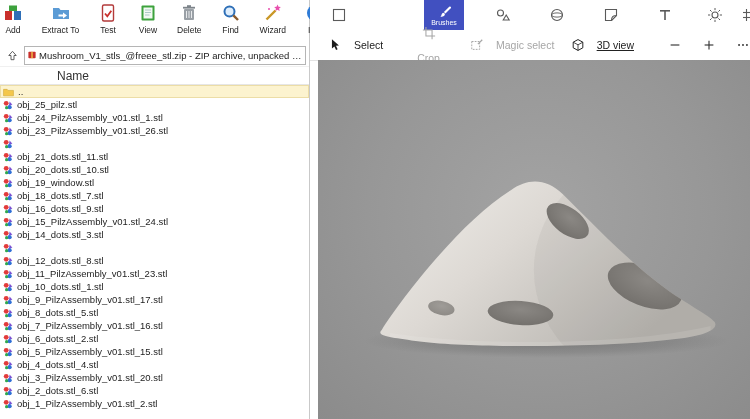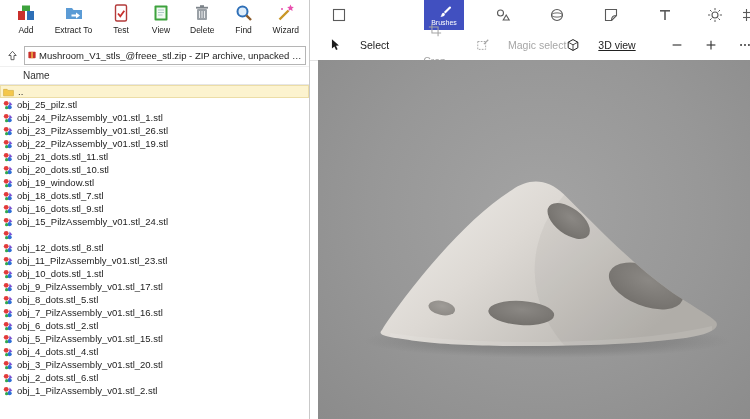--- a/index.html
+++ b/index.html
@@ -1,44 +1,44 @@
 <!DOCTYPE html>
 <html><head>
 <meta charset="utf-8">
 <style>
   html,body{margin:0;padding:0;background:#fff;}
   .app{width:750px;height:419px;display:flex;font-family:"Liberation Sans",sans-serif;overflow:hidden;background:#fff;position:relative;}
   
   .zip{width:310px;box-sizing:border-box;border-right:1px solid #c9c9c9;display:flex;flex-direction:column;background:#fff;}
-  .zip-toolbar{height:42px;display:flex;align-items:flex-start;padding:2px 2px 0 15px;gap:18px;}
+  .zip-toolbar{height:42px;display:flex;align-items:flex-start;padding:2px 2px 0 2px;gap:18px;}
   .tool{width:37px;display:flex;flex-direction:column;align-items:center;cursor:default;}
   .tool .ticon{width:22px;height:22px;display:flex;align-items:center;justify-content:center;}
   .tool .ticon svg{width:20px;height:20px;}
   .tool .tlabel{font-size:8.5px;color:#222;white-space:nowrap;margin-top:1px;}
   .zip-address{height:22px;display:flex;align-items:center;padding:0 3px;gap:3px;}
   .up-btn{width:18px;height:18px;display:flex;align-items:center;justify-content:center;}
   .addr-box{flex:1;height:17px;border:1px solid #b5b5b5;display:flex;align-items:center;gap:3px;padding:0 3px;overflow:hidden;}
   .addr-text{font-size:9.5px;color:#222;white-space:nowrap;overflow:hidden;text-overflow:ellipsis;}
   .zip-colhead{height:17px;display:flex;align-items:center;border-bottom:1px solid #e6e6e6;border-top:1px solid #f0f0f0;}
-  .zip-colhead span{font-size:10px;color:#333;padding-left:23px;}
+  .zip-colhead span{font-size:12px;color:#333;padding-left:23px;margin-left:34px;}
   .file-list{flex:1;overflow:hidden;}
   .file-row{height:13px;display:flex;align-items:center;gap:4px;padding-left:3px;cursor:default;}
   .file-row .fname{font-size:9.5px;color:#1c1c1c;white-space:nowrap;}
   .file-row svg{flex:0 0 auto;}
   .row-up{background:#fcf3cf;outline:1px solid #ecdda6;outline-offset:-1px;}
   
   .p3d{flex:1;position:relative;background:#fff;}
   .p3d-row1{height:30px;display:flex;align-items:center;}
   .p3d-row1 .ic{width:26px;height:30px;display:flex;align-items:center;justify-content:center;}
   .p3d-row1 .ic svg{width:16px;height:16px;}
   .tab-brushes{width:40px;height:30px;display:flex;flex-direction:column;align-items:center;justify-content:center;gap:1px;margin-left:72px;}
   .tab-brushes svg{width:13px;height:13px;}
   .tab-brushes .tab-label{font-size:7px;color:#fff;line-height:7px;}
   .p3d-row2{height:30px;display:flex;align-items:center;border-bottom:1px solid #e3e3e3;font-size:10.5px;color:#222;}
-  .t-item{display:flex;align-items:center;gap:18px;white-space:nowrap;}
+  .t-item{display:flex;align-items:center;gap:12px;white-space:nowrap;}
   .t-item svg{width:14px;height:14px;}
   .t-disabled{color:#a6a6a6;}
   .p3d-canvas{position:absolute;left:8px;right:0;top:60px;bottom:0;background:radial-gradient(ellipse at 50% 42%, #a3a3a3 0%, #979797 55%, #8b8b8b 100%);}
   .p3d-canvas svg{position:absolute;inset:0;width:100%;height:100%;}
 </style>
 </head>
 <body>
 
 <div class="app">
 
@@ -201,21 +201,20 @@
   <div class="file-row row-file">
 
     <span class="icon-stl">
       <svg viewBox="0 0 10 10" width="10" height="10">
               <circle cx="3.2" cy="3.3" r="2.4" fill="#e23b3b"></circle>
               <path d="M6.6 1.4 L9.4 4.8 L6 5.3 Z" fill="#7a4fd0"></path>
               <circle cx="6.6" cy="7.2" r="2.1" fill="#2f6fd6"></circle>
               <circle cx="3.6" cy="7.7" r="1.6" fill="#2fa84f"></circle>
             </svg>
     </span>
-    <span class="fname">obj_22_PilzAssembly_v01.stl_19.stl</span>
   </div>
 
   <div class="file-row row-file">
 
     <span class="icon-stl">
       <svg viewBox="0 0 10 10" width="10" height="10">
               <circle cx="3.2" cy="3.3" r="2.4" fill="#e23b3b"></circle>
               <path d="M6.6 1.4 L9.4 4.8 L6 5.3 Z" fill="#7a4fd0"></path>
               <circle cx="6.6" cy="7.2" r="2.1" fill="#2f6fd6"></circle>
               <circle cx="3.6" cy="7.7" r="1.6" fill="#2fa84f"></circle>
@@ -283,20 +282,32 @@
       <svg viewBox="0 0 10 10" width="10" height="10">
               <circle cx="3.2" cy="3.3" r="2.4" fill="#e23b3b"></circle>
               <path d="M6.6 1.4 L9.4 4.8 L6 5.3 Z" fill="#7a4fd0"></path>
               <circle cx="6.6" cy="7.2" r="2.1" fill="#2f6fd6"></circle>
               <circle cx="3.6" cy="7.7" r="1.6" fill="#2fa84f"></circle>
             </svg>
     </span>
     <span class="fname">obj_15_PilzAssembly_v01.stl_24.stl</span>
   </div>
 
+  <div class="file-row row-file">
+
+    <span class="icon-stl">
+      <svg viewBox="0 0 10 10" width="10" height="10">
+              <circle cx="3.2" cy="3.3" r="2.4" fill="#e23b3b"></circle>
+              <path d="M6.6 1.4 L9.4 4.8 L6 5.3 Z" fill="#7a4fd0"></path>
+              <circle cx="6.6" cy="7.2" r="2.1" fill="#2f6fd6"></circle>
+              <circle cx="3.6" cy="7.7" r="1.6" fill="#2fa84f"></circle>
+            </svg>
+    </span>
+    <span class="fname">obj_14_dots.stl_3.stl</span>
+  </div>
 
   <div class="file-row row-file">
 
     <span class="icon-stl">
       <svg viewBox="0 0 10 10" width="10" height="10">
               <circle cx="3.2" cy="3.3" r="2.4" fill="#e23b3b"></circle>
               <path d="M6.6 1.4 L9.4 4.8 L6 5.3 Z" fill="#7a4fd0"></path>
               <circle cx="6.6" cy="7.2" r="2.1" fill="#2f6fd6"></circle>
               <circle cx="3.6" cy="7.7" r="1.6" fill="#2fa84f"></circle>
             </svg>

